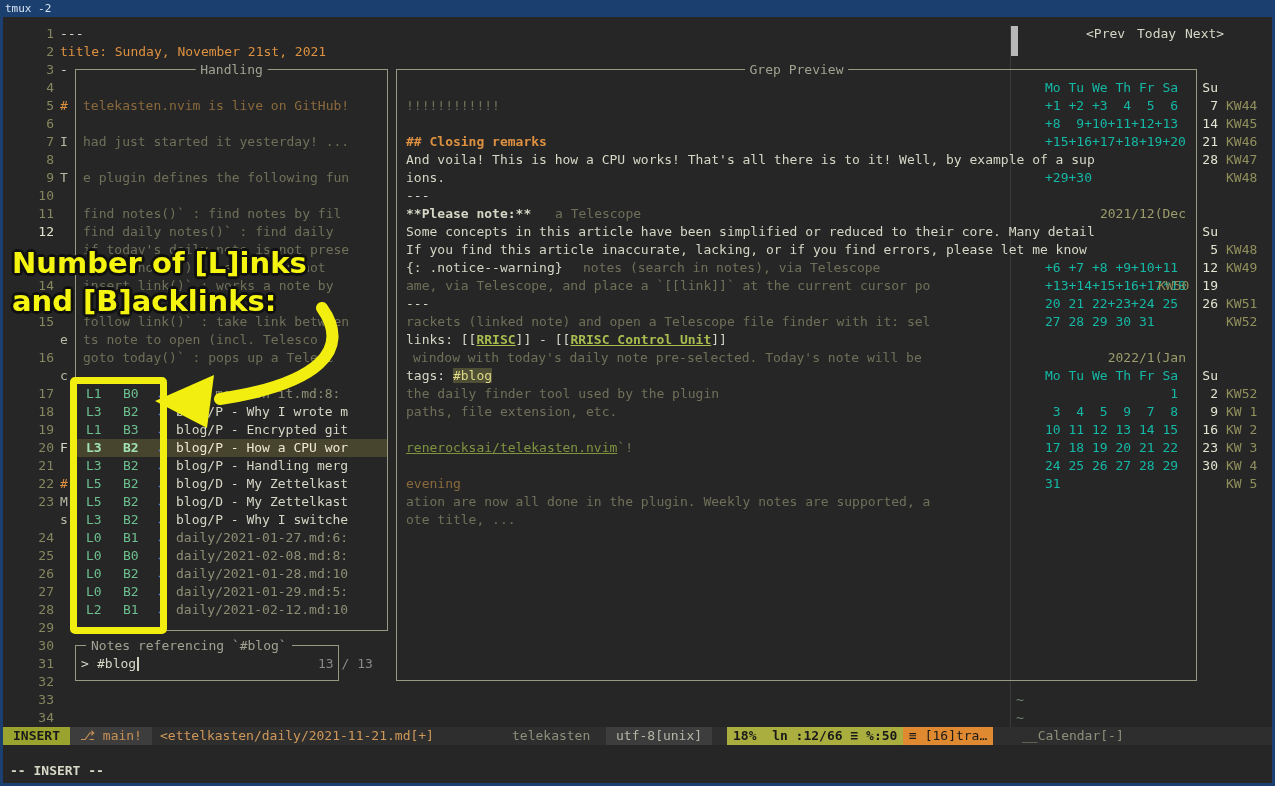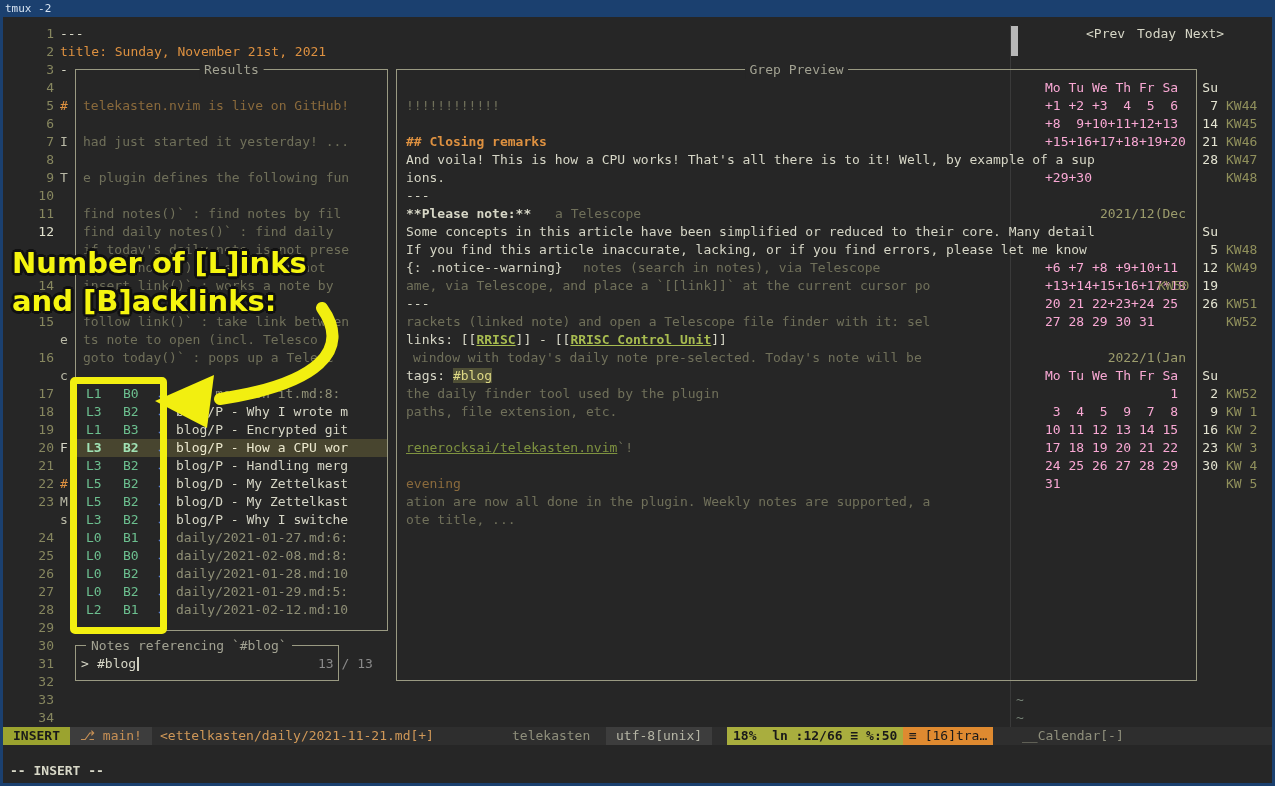--- a/index.html
+++ b/index.html
@@ -13,21 +13,21 @@
   .dim{color:#70705a}
   .dimo{color:#8a6a3c}
   .wt{color:#d6d6c6}
   .org{color:#de9140}
   .b{font-weight:bold}
   .lb{color:#6cbf8f}
   .lbsel{color:#a0e2b4;font-weight:bold}
   .arw{color:#5b82d8;font-weight:bold}
   .itdim{color:#8f8f76}
   .stray{color:#b9b9a6}
-  .cal-dim{color:#f9a8d4}
+  .cal-dim{color:#14b8a6}
   .cal-su{color:#e4e4d2;font-weight:normal}
   .cal-kw{color:#90905c;}
   .cal-name{color:#9c9c6c}
   .tilde{color:#748074}
   .link{color:#a8bc50;text-decoration:underline;font-weight:bold}
   .linkdim{color:#7f9340;text-decoration:underline}
   .tagchip{background:#4f4f36;color:#ddd884}
   .float{position:absolute;border:1px solid #9a9a82;z-index:5}
   .ftitle{position:absolute;top:-9px;background:#262626;color:#a2a292;padding:0 5px;line-height:18px;white-space:pre;z-index:6}
   .gutter{position:absolute;left:14px;top:25px;width:40px;text-align:right;white-space:pre-line;color:#87875f;z-index:4}
@@ -105,21 +105,21 @@
   <div class="r stray" style="top:133px;left:60px">I</div>
   <div class="r stray" style="top:169px;left:60px">T</div>
   <div class="r stray" style="top:331px;left:60px">e</div>
   <div class="r stray" style="top:367px;left:60px">c</div>
   <div class="r wt" style="top:439px;left:60px">F</div>
   <div class="r org" style="top:475px;left:60px">#</div>
   <div class="r stray" style="top:493px;left:60px">M</div>
   <div class="r stray" style="top:511px;left:60px">s</div>
 
   <div class="float" style="left:75px;top:69px;width:313px;height:562px">
-    <span class="ftitle" style="left:50%;transform:translateX(-50%)">Results</span>
+    <span class="ftitle" style="left:50%;transform:translateX(-50%)">Handling</span>
   </div>
 
   <div class="r dimo" style="top:97px;left:83px">telekasten.nvim is live on GitHub!</div>
   <div class="r dim" style="top:133px;left:83px">had just started it yesterday! ...</div>
   <div class="r dim" style="top:169px;left:83px">e plugin defines the following fun</div>
   <div class="r dim" style="top:205px;left:83px">find notes()` : find notes by fil</div>
   <div class="r dim" style="top:223px;left:83px">find daily notes()` : find daily</div>
   <div class="r dim" style="top:241px;left:83px">if today's daily note is not prese</div>
   <div class="r dim" style="top:259px;left:83px">search notes()` : search in not</div>
   <div class="r dim" style="top:277px;left:83px">insert link()` : works a note by</div>

